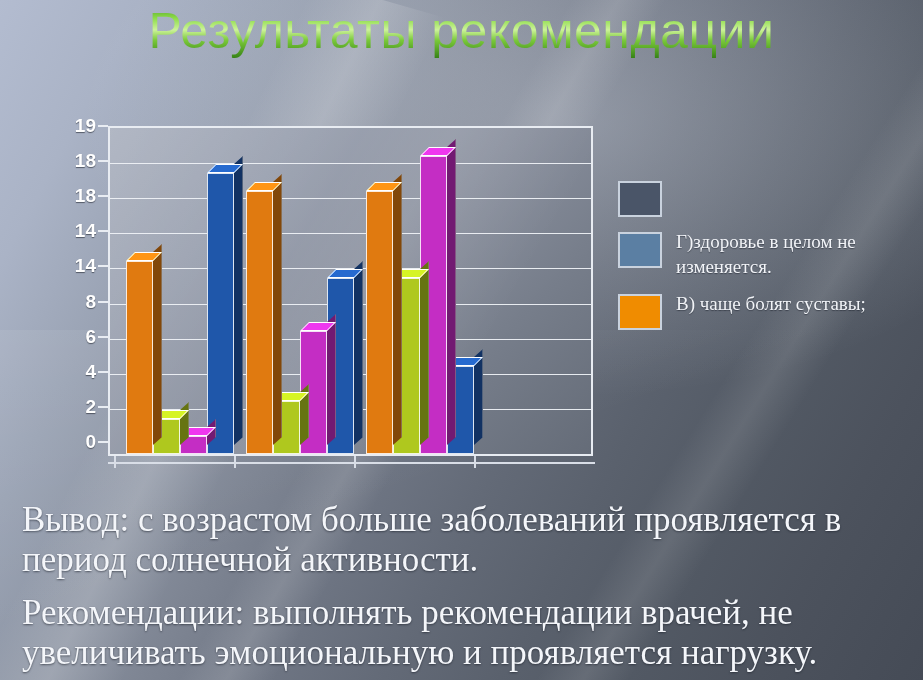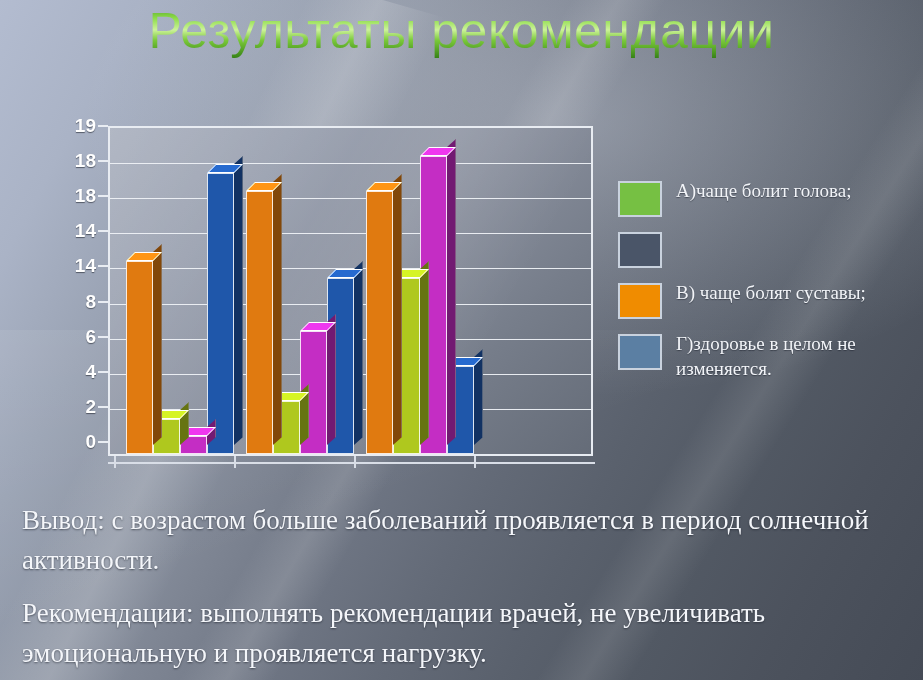--- a/index.html
+++ b/index.html
@@ -124,21 +124,21 @@
     font-family:"Liberation Serif", serif;
     font-size:19px;line-height:25px;color:#f2f4f8;
     text-shadow:0 1px 1px rgba(30,35,45,0.55);
   }
 
   
   #conclusion{position:absolute;left:22px;top:500px;width:880px;}
   #recommendation{position:absolute;left:22px;top:593px;width:880px;}
   .para{
     font-family:"Liberation Serif", serif;
-    font-size:27px;line-height:40px;color:#f4f6fa;
+    font-size:35px;line-height:40px;color:#f4f6fa;
     text-shadow:0 1px 2px rgba(25,30,40,0.6);
   }
 </style>
 </head>
 <body>
 
 <div class="streak s1"></div>
 <div class="streak s2"></div>
 <div class="streak s3"></div>
 <div class="streak s4"></div>
@@ -252,33 +252,29 @@
   <div id="xticks">
       <div class="xtick" style="left: 54px;"></div>
       <div class="xtick" style="left: 174px;"></div>
       <div class="xtick" style="left: 294px;"></div>
       <div class="xtick" style="left: 414px;"></div>
     </div>
 </div>
 
 <div id="legend">
     <div class="legend-row">
-      <div class="swatch" style="background: rgb(118, 192, 67);"></div>
-      <div class="legend-text">А)чаще болит голова;</div>
+      <div class="swatch" style="background: rgb(74, 85, 104);"></div>
     </div>
     <div class="legend-row">
-      <div class="swatch" style="background: rgb(74, 85, 104);"></div>
+      <div class="swatch" style="background: rgb(91, 127, 163);"></div>
+      <div class="legend-text">Г)здоровье в целом не изменяется.</div>
     </div>
     <div class="legend-row">
       <div class="swatch" style="background: rgb(240, 140, 0);"></div>
       <div class="legend-text">В) чаще болят суставы;</div>
-    </div>
-    <div class="legend-row">
-      <div class="swatch" style="background: rgb(91, 127, 163);"></div>
-      <div class="legend-text">Г)здоровье в целом не изменяется.</div>
     </div>
   </div>
 
 <div id="conclusion">
   <div class="para">Вывод: с возрастом больше заболеваний проявляется в период солнечной активности.</div>
 </div>
 <div id="recommendation">
   <div class="para">Рекомендации: выполнять рекомендации врачей, не увеличивать эмоциональную и проявляется  нагрузку.</div>
 </div>
 

